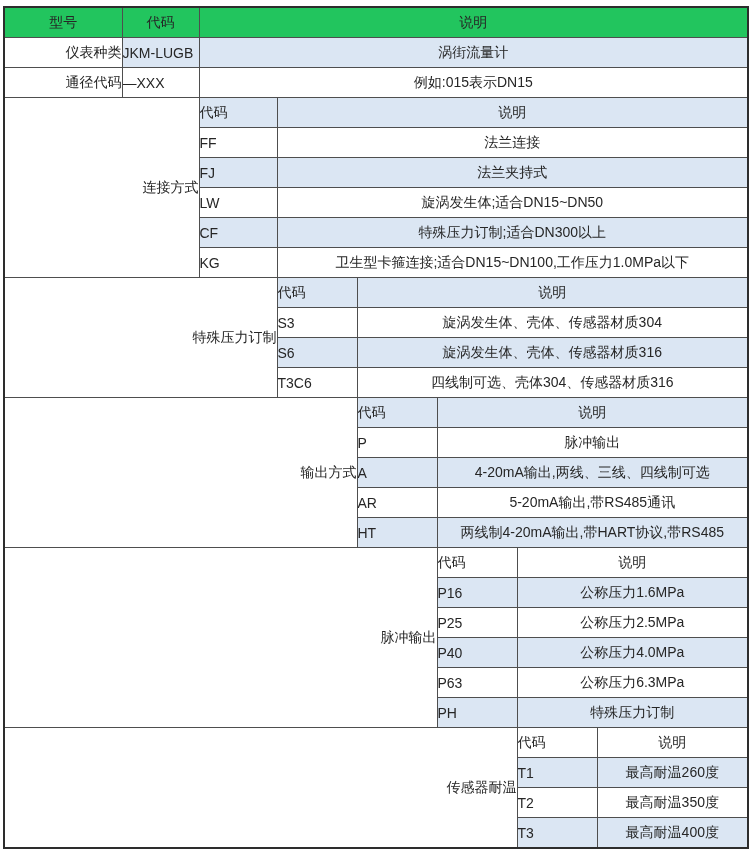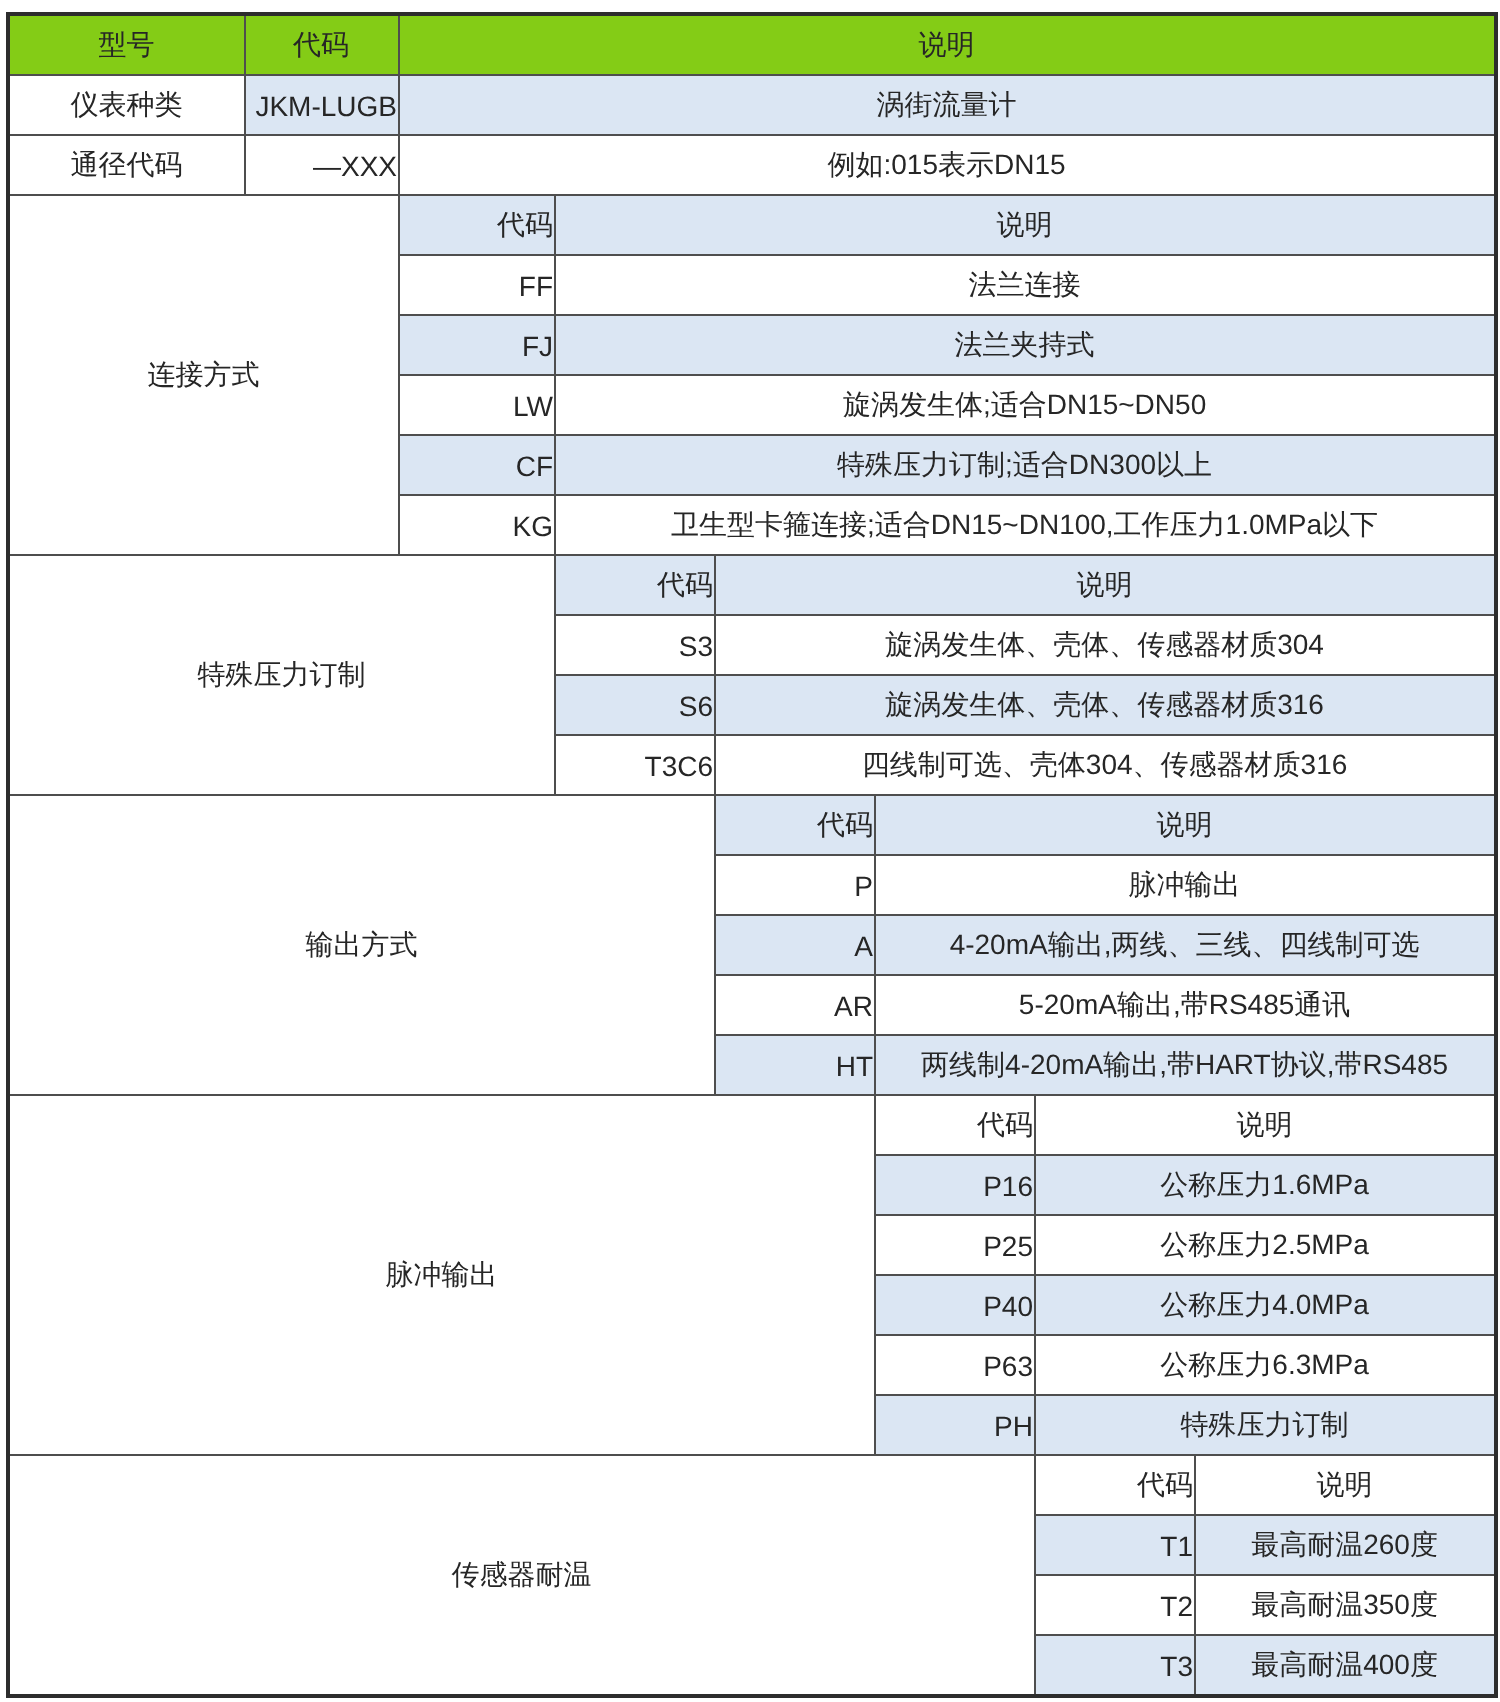--- a/index.html
+++ b/index.html
@@ -20,28 +20,28 @@
   table.spec td {
     border: 1px solid #4e4e4e;
     height: 29px;
     font-size: 14px;
     color: #262626;
     padding: 0;
     overflow: hidden;
     white-space: nowrap;
     vertical-align: middle;
   }
-  td.code { text-align: right; }
+  td.code { text-align: left; }
   td.desc { text-align: center; padding-left: 10px; }
-  tr.head > td { background: #84cc16; }
+  tr.head > td { background: #22c55e; }
   tr.head > td.code, tr.head > td.model { text-align: center; }
   tr.stripe > td { background: #dbe6f3; }
   table.spec td.label-cell {
     background: #ffffff;
-    text-align: center;
+    text-align: right;
   }
 </style>
 </head>
 <body>
 
 <table class="spec">
   <colgroup>
     <col style="width:118px">
       <col style="width:77px">
       <col style="width:78px">

